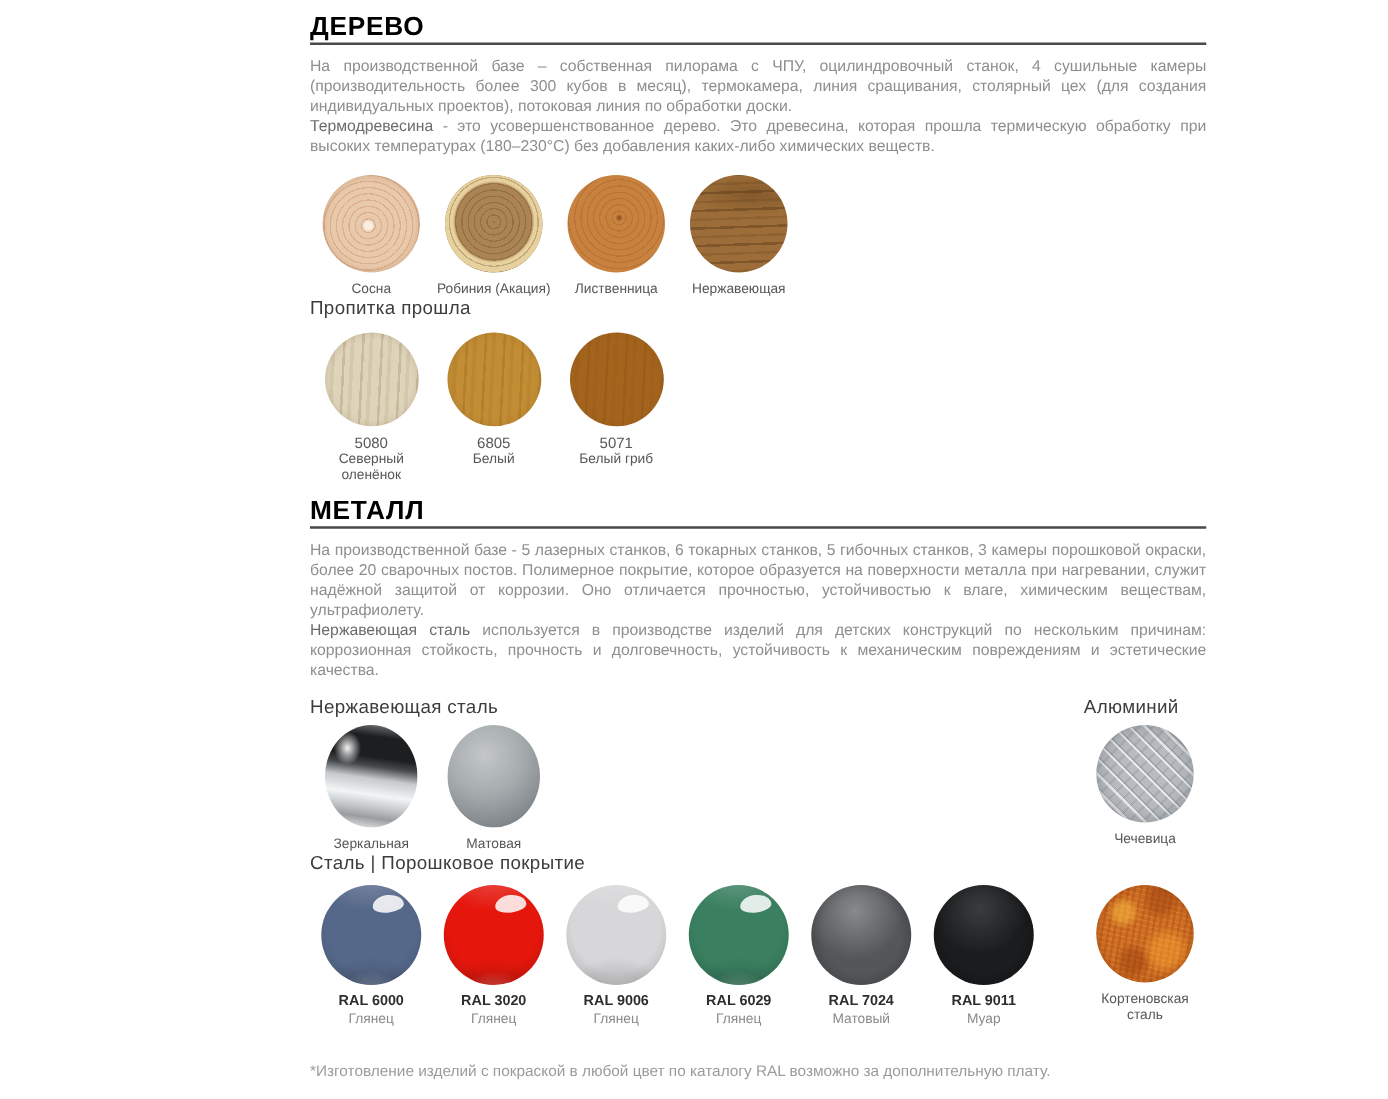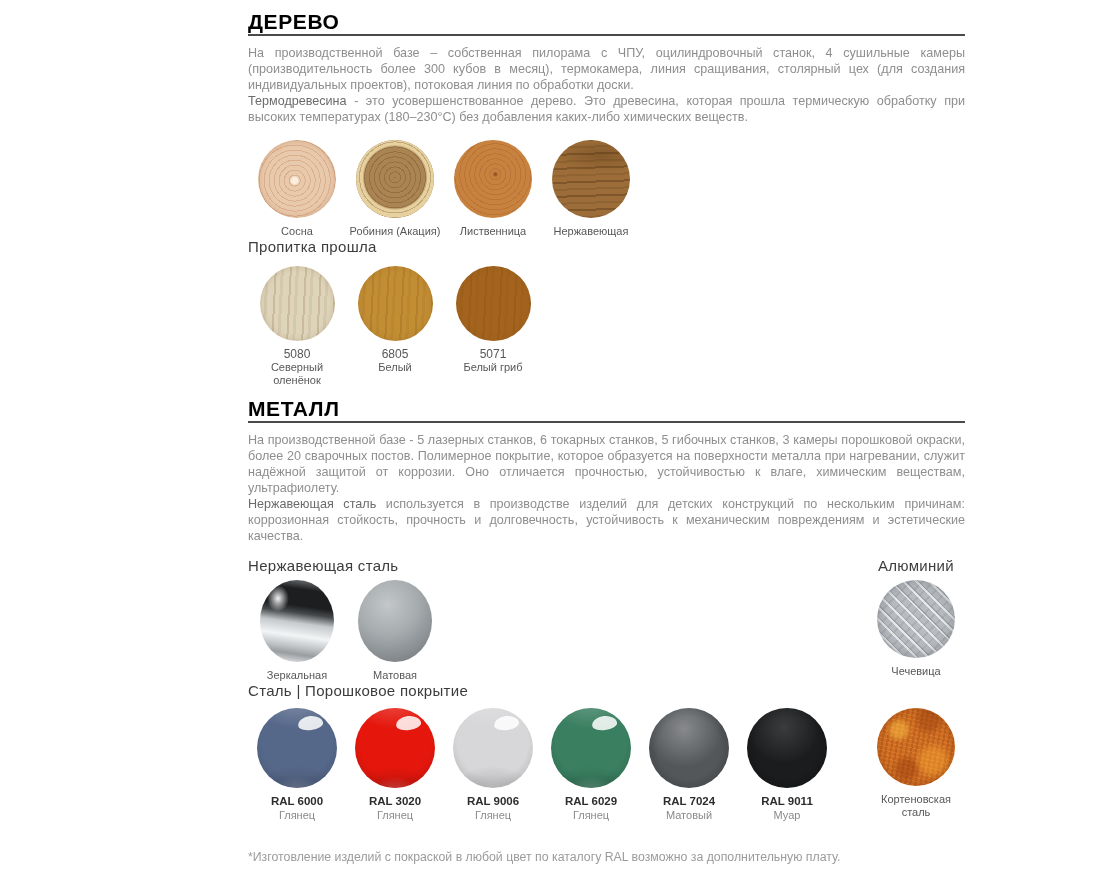--- a/index.html
+++ b/index.html
@@ -91,21 +91,21 @@
   .fin-muar::before { background:
     radial-gradient(circle at 46% 24%, rgba(255,255,255,.14), transparent 50%),
     radial-gradient(circle at 50% 50%, transparent 55%, rgba(0,0,0,.38) 96%); }
 
   figcaption.cap { margin-top:7px; font-size:11px; line-height:13px; color:#575757; }
   .cap .code { font-size:12px; }
   .cap .ral-code { font-size:11.5px; font-weight:bold; color:#2d2d2d; }
   .cap .finish { color:#8a8a8a; margin-top:1px; }
   .nowrap { white-space:nowrap; }
 
-  .head-right { width:98px; text-align:center; }
+  .head-right { width:98px; text-align:left; }
   p.footnote { margin:28px 0 0; font-size:12.3px; color:#9b9b9b; }
 </style>
 </head>
 <body>
 
 <div class="content">
 
   <h1 class="section-title">ДЕРЕВО</h1>
   <hr class="rule">
   <p class="body">На производственной базе – собственная пилорама с ЧПУ, оцилиндровочный станок, 4 сушильные камеры (производительность более 300 кубов в месяц), термокамера, линия сращивания, столярный цех (для создания индивидуальных проектов), потоковая линия по обработки доски.</p>

